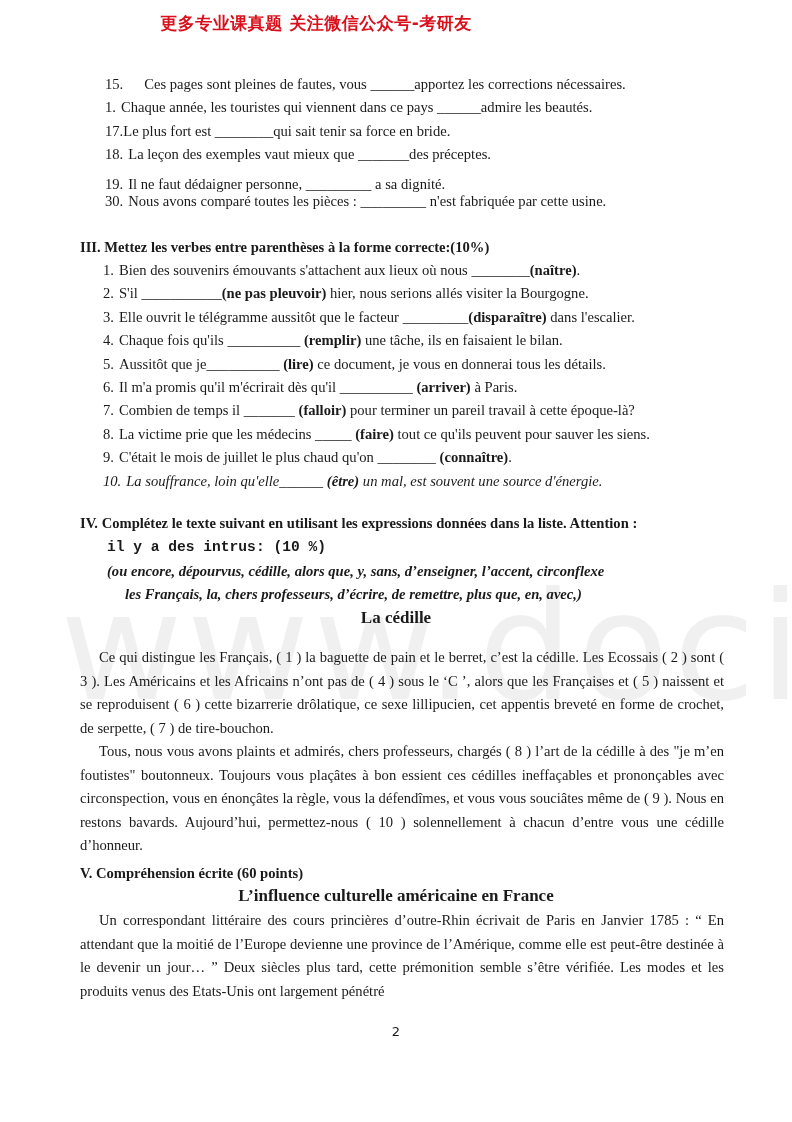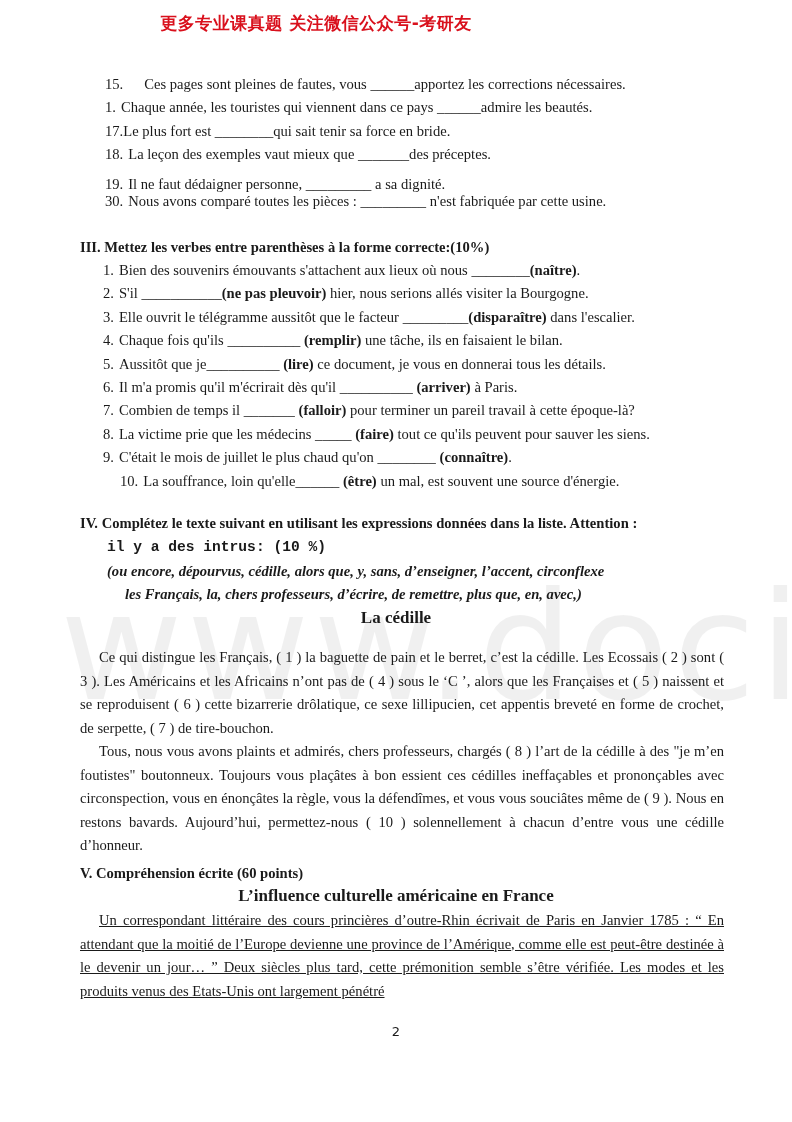--- a/index.html
+++ b/index.html
@@ -40,32 +40,32 @@
 <div id="p3">
     <div class="line" style="top: 261px; left: 103px;"><span style="margin-right: 5px;">1.</span><span>Bien des souvenirs émouvants s'attachent aux lieux où nous </span><span>________</span><span class="b">(naître)</span><span>.</span></div>
     <div class="line" style="top: 284.4px; left: 103px; font-family: Liberation Serif, serif;"><span style="margin-right: 5px;">2.</span><span>S'il </span><span>___________</span><span class="b">(ne pas pleuvoir)</span><span> hier, nous serions allés visiter la Bourgogne.</span></div>
     <div class="line" style="top: 307.8px; left: 103px;"><span style="margin-right: 5px;">3.</span><span>Elle ouvrit le télégramme aussitôt que le facteur </span><span>_________</span><span class="b">(disparaître)</span><span> dans l'escalier.</span></div>
     <div class="line" style="top: 331.2px; left: 103px;"><span style="margin-right: 5px;">4.</span><span>Chaque fois qu'ils </span><span>__________</span><span class="b"> (remplir)</span><span> une tâche, ils en faisaient le bilan.</span></div>
     <div class="line" style="top: 354.6px; left: 103px;"><span style="margin-right: 5px;">5.</span><span>Aussitôt que je</span><span>__________</span><span class="b"> (lire)</span><span> ce document, je vous en donnerai tous les détails.</span></div>
     <div class="line" style="top: 378px; left: 103px;"><span style="margin-right: 5px;">6.</span><span>Il m'a promis qu'il m'écrirait dès qu'il </span><span>__________</span><span class="b"> (arriver)</span><span> à Paris.</span></div>
     <div class="line" style="top: 401.4px; left: 103px;"><span style="margin-right: 5px;">7.</span><span>Combien de temps il </span><span>_______</span><span class="b"> (falloir)</span><span> pour terminer un pareil travail à cette époque-là?</span></div>
     <div class="line" style="top: 424.8px; left: 103px;"><span style="margin-right: 5px;">8.</span><span>La victime prie que les médecins </span><span>_____</span><span class="b"> (faire)</span><span> tout ce qu'ils peuvent pour sauver les siens.</span></div>
     <div class="line" style="top: 448.2px; left: 103px;"><span style="margin-right: 5px;">9.</span><span>C'était le mois de juillet le plus chaud qu'on </span><span>________</span><span class="b"> (connaître)</span><span>.</span></div>
-    <div class="line" style="top: 471.6px; left: 120px;"><span style="margin-right: 5px;">10.</span><span>La souffrance, loin qu'elle</span><span>______</span><span class="b"> (être)</span><span> un mal, est souvent une source d'énergie.</span></div>
+    <div class="line" style="top: 471.6px; left: 103px; font-style: italic;"><span style="margin-right: 5px;">10.</span><span>La souffrance, loin qu'elle</span><span>______</span><span class="b"> (être)</span><span> un mal, est souvent une source d'énergie.</span></div>
   </div>
 
 <div class="line b" style="top:514px; left:80px;">IV. Complétez le texte suivant en utilisant les expressions données dans la liste. Attention :</div>
 <div class="line b" style="top:538px; left:107px;font-family:Liberation Mono, monospace;">il y a des intrus: (10 %)</div>
 <div class="line b i" style="top:562px; left:107px;">(ou encore, dépourvus,  cédille, alors que,  y, sans, d’enseigner,  l’accent,  circonflexe</div>
 <div class="line b i" style="top:585px; left:107px;margin-left:18px;">les Français,  la,  chers professeurs,   d’écrire,  de remettre,   plus que,  en,  avec,)</div>
 <div class="line b center" style="top:609px; font-size:17px;">La cédille</div>
 <div class="para" style="top:630px;margin-top:16px;">
   <p>Ce qui distingue les Français, ( 1 ) la baguette de pain et le berret, c’est la cédille. Les Ecossais ( 2 ) sont ( 3 ). Les Américains et les Africains n’ont pas de ( 4 ) sous le ‘C ’, alors que les Françaises et ( 5 ) naissent et se reproduisent ( 6 ) cette bizarrerie drôlatique, ce sexe lillipucien, cet appentis breveté en forme de crochet, de serpette, ( 7 ) de tire-bouchon.</p>
   <p>Tous, nous vous avons plaints et admirés, chers professeurs, chargés ( 8 ) l’art de la cédille à des "je m’en foutistes" boutonneux. Toujours vous plaçâtes à bon essient ces cédilles ineffaçables et prononçables avec circonspection, vous en énonçâtes la règle, vous la défendîmes, et vous vous souciâtes même de ( 9 ). Nous en restons bavards. Aujourd’hui, permettez-nous ( 10 ) solennellement à chacun d’entre vous une cédille d’honneur.</p>
 </div>
 
 <div class="line b" style="top:864px; left:80px;">V.  Compréhension écrite (60 points)</div>
 <div class="line b center" style="top:887px; font-size:17px;">L’influence culturelle américaine en France</div>
-<div class="para" style="top:909px;text-decoration:underline;">
+<div class="para" style="top:909px;">
   <p>Un correspondant littéraire des cours princières d’outre-Rhin écrivait de Paris en Janvier 1785 :  “ En attendant que la moitié de l’Europe devienne une province de l’Amérique, comme elle est peut-être destinée à le devenir un jour… ”  Deux siècles plus tard, cette prémonition semble s’être vérifiée. Les modes et les produits venus des Etats-Unis ont largement pénétré</p>
 </div>
 
 <div class="pagenum">2</div>
 
 </body></html>

